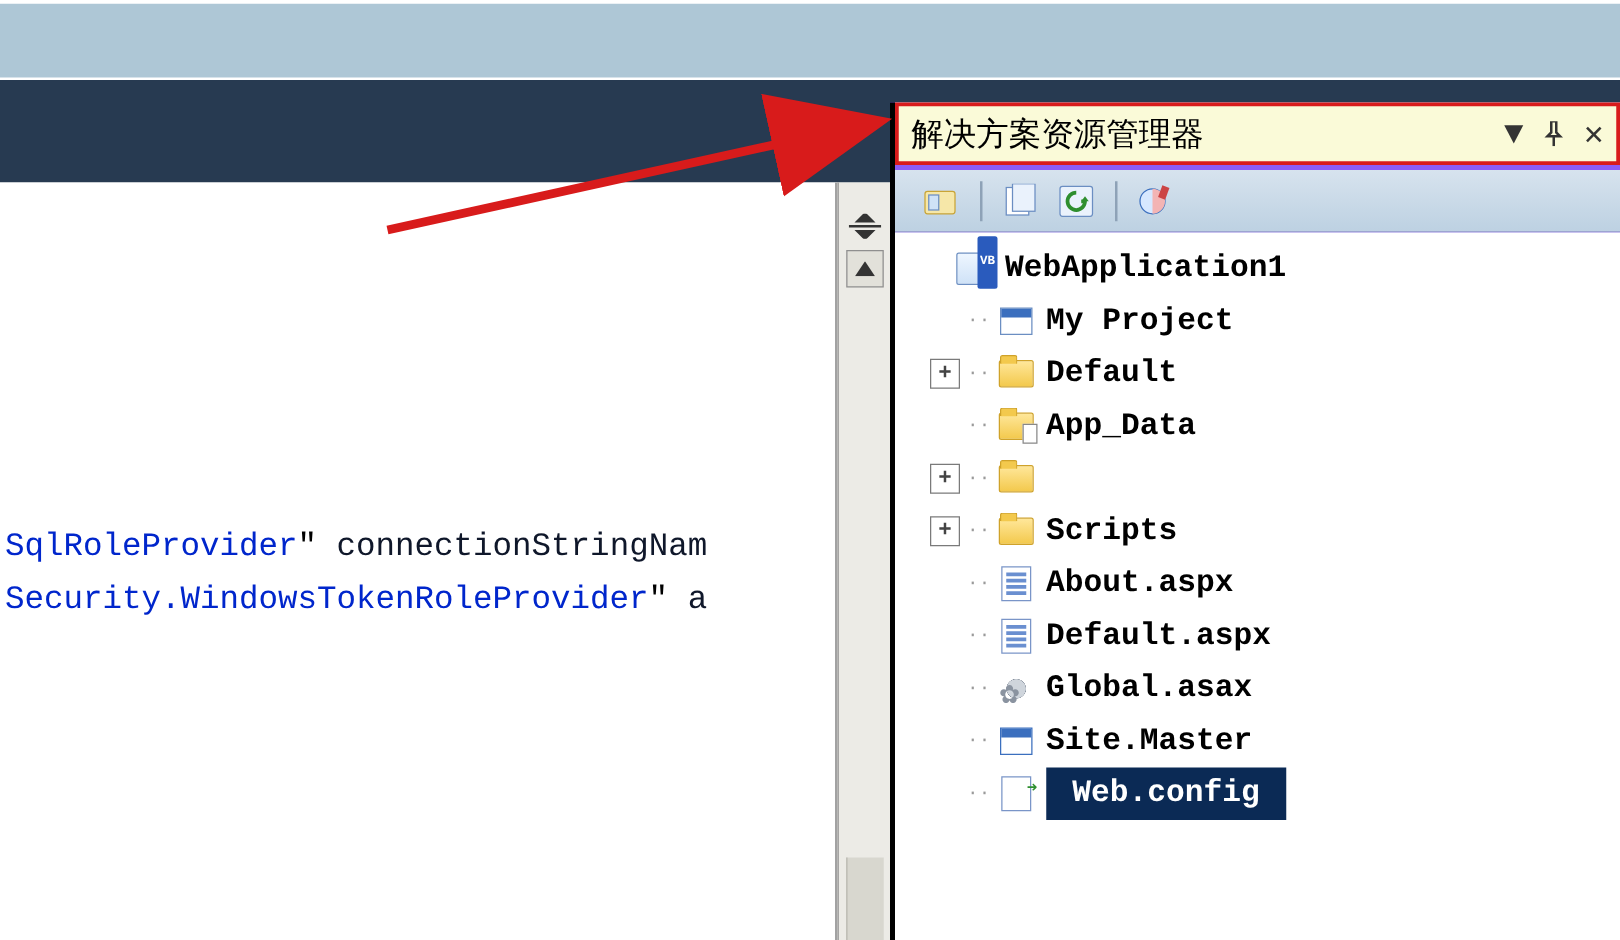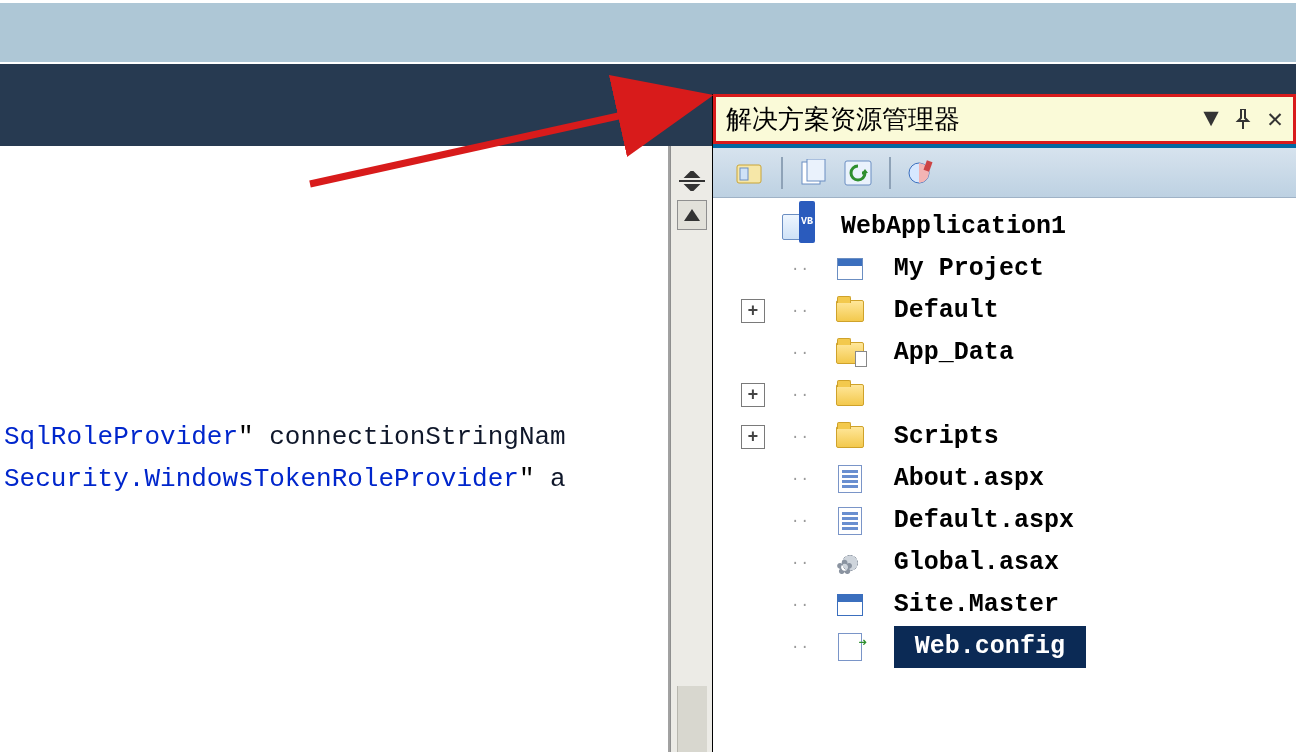--- a/index.html
+++ b/index.html
@@ -55,23 +55,22 @@
   }
   .gutter .track {
     position: absolute; left: 6px; top: 540px; width: 30px; height: 190px;
     background: #d8d7cf;
     border-left: 1px solid #b8b7af;
   }
 
   
   .panel {
     position: absolute; left: 712px; top: 82px; right: 0; bottom: 0;
-    background: #0369a1;
-    border-left: 1px solid #000000;
-    margin-top: 12px;
+    background: #8b5cf6;
+    border-left: 4px solid #000000;
   }
 
   .panel-title {
     position: absolute; left: 0; top: 0; right: 0; height: 50px;
     background: #fafad8;
     border: 3px solid #d81b1b; 
     display: flex; align-items: center;
     padding-left: 10px;
     font-size: 26px;
     font-weight: 400;
@@ -103,21 +102,20 @@
     background: #fff;
     padding: 8px 0 0 0;
     font-size: 25px; line-height: 42px;
     overflow: hidden;
   }
   .tree-row {
     display: flex; align-items: center;
     height: 42px;
     padding-left: 18px;
     white-space: nowrap;
-    gap: 20px;
   }
   .tree-row .twisty {
     width: 24px; height: 24px;
     border: 1px solid #7a7a7a;
     background: #fff;
     display:flex; align-items:center; justify-content:center;
     font-size: 18px; font-weight: bold; color:#444;
     margin-right: 6px;
     cursor:pointer;
   }

